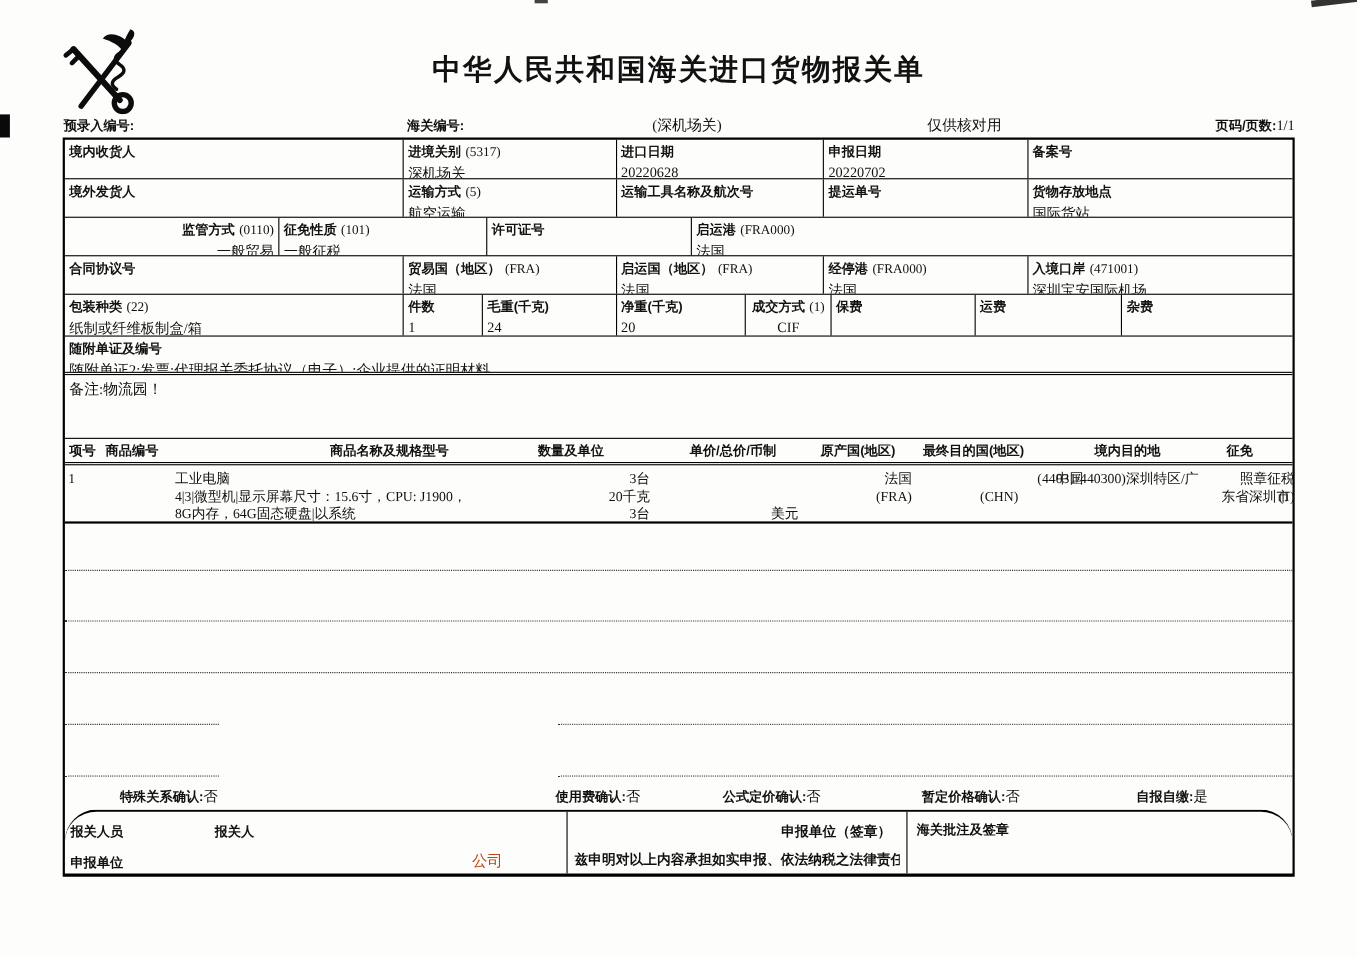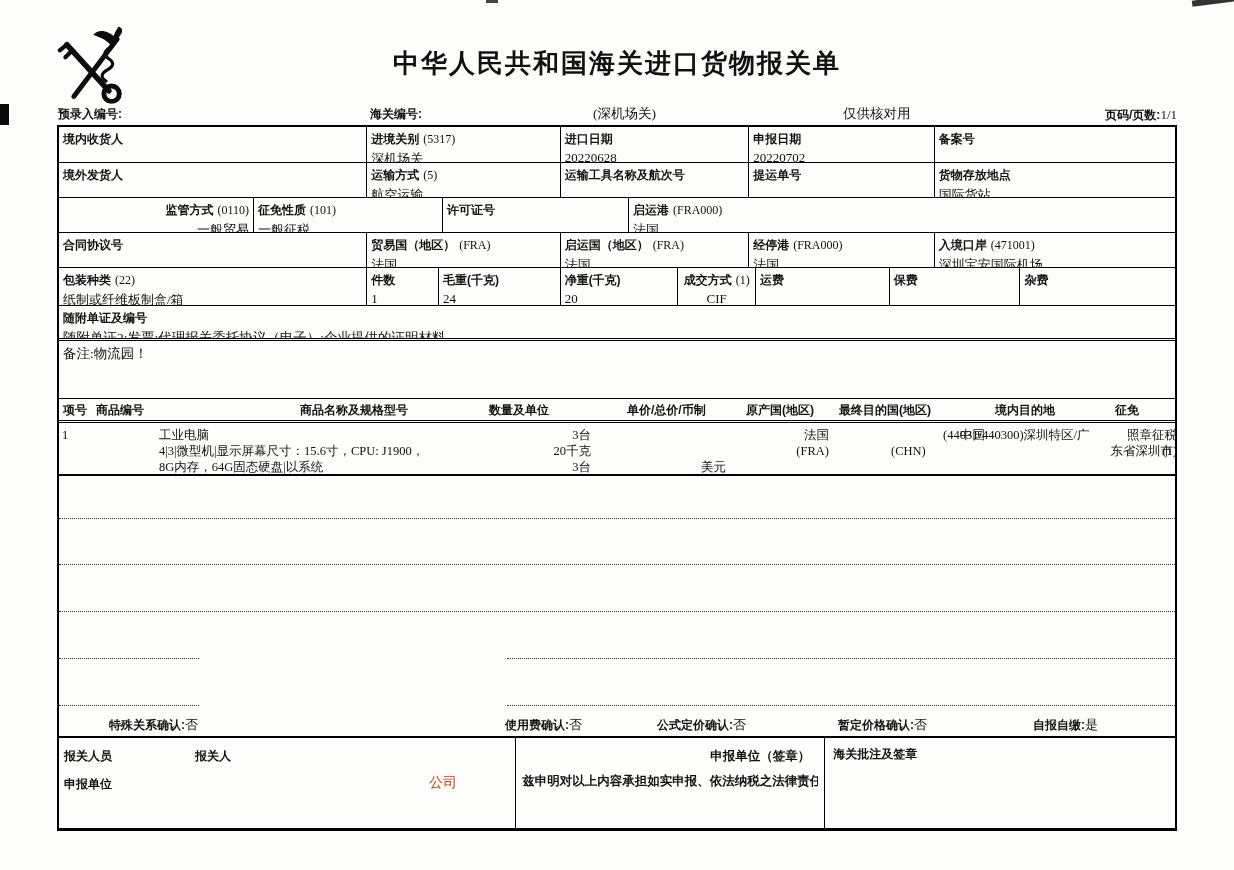--- a/index.html
+++ b/index.html
@@ -23,21 +23,21 @@
   .frow{display:flex;box-sizing:border-box;}
   .frow + .frow{border-top:1px solid #000;}
   .cell{box-sizing:border-box;padding:2px 4px;overflow:hidden;}
   .cell + .cell{border-left:1px solid #000;}
   .h35{height:35px;} .h38{height:38px;} .h36{height:36px;} .h57{height:57px;}
   #goods-header{position:relative;height:21px;border-top:1px solid #000;border-bottom:3px double #000;}
   #goods-header span{position:absolute;top:3px;font-weight:bold;font-size:12px;white-space:nowrap;}
   #goods-body{position:relative;height:313px;}
   .gline{font-family:"Liberation Serif","DejaVu Serif",serif;font-size:12.5px;line-height:16px;white-space:nowrap;}
   .dotted{position:absolute;border-top:1.5px dotted #333;height:0;}
-  #bottom-row{display:flex;border-top:2px solid #000;height:92px;box-sizing:border-box;}
+  #bottom-row{display:flex;border-top:2px solid #000;height:58px;box-sizing:border-box;border-radius:32px;}
   #bottom-row .bcell{box-sizing:border-box;position:relative;}
   #bottom-row .bcell + .bcell{border-left:1.5px solid #000;}
   .confirm-label{font-weight:bold;font-size:12px;}
   .confirm-val{font-family:"Liberation Serif","DejaVu Serif",serif;font-size:13px;}
   #logo{position:absolute;left:57px;top:26px;}
   #artifact-left{position:absolute;left:0;top:104px;width:9px;height:21px;background:#0a0a0a;}
   #artifact-top-center{position:absolute;left:486px;top:0;width:12px;height:3px;background:#444;}
   #artifact-top-right{position:absolute;left:1192px;top:-2px;width:44px;height:6px;background:#333;transform:rotate(-7deg);}
 </style>
 </head>
@@ -179,26 +179,26 @@
       <div class="val">24</div>
     </div>
     <div class="cell" style="width:118px;">
       <div><span class="b">净重(千克)</span></div>
       <div class="val">20</div>
     </div>
     <div class="cell" style="width:78px;text-align:center;">
       <div><span class="b">成交方式</span><span class="code">(1)</span></div>
       <div class="val">CIF</div>
     </div>
+    <div class="cell" style="width:131px;">
+      <div><span class="b">保费</span></div>
+      <div class="val"></div>
+    </div>
     <div class="cell" style="width:134px;">
       <div><span class="b">运费</span></div>
-      <div class="val"></div>
-    </div>
-    <div class="cell" style="width:131px;">
-      <div><span class="b">保费</span></div>
       <div class="val"></div>
     </div>
     <div class="cell" style="width:156px;">
       <div><span class="b">杂费</span></div>
       <div class="val"></div>
     </div>
   </div>
 
   <div class="frow h36" style="border-bottom:3px double #000;">
     <div class="cell" style="width:1119px;">

